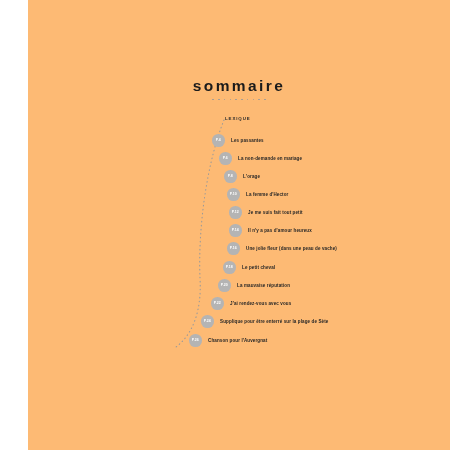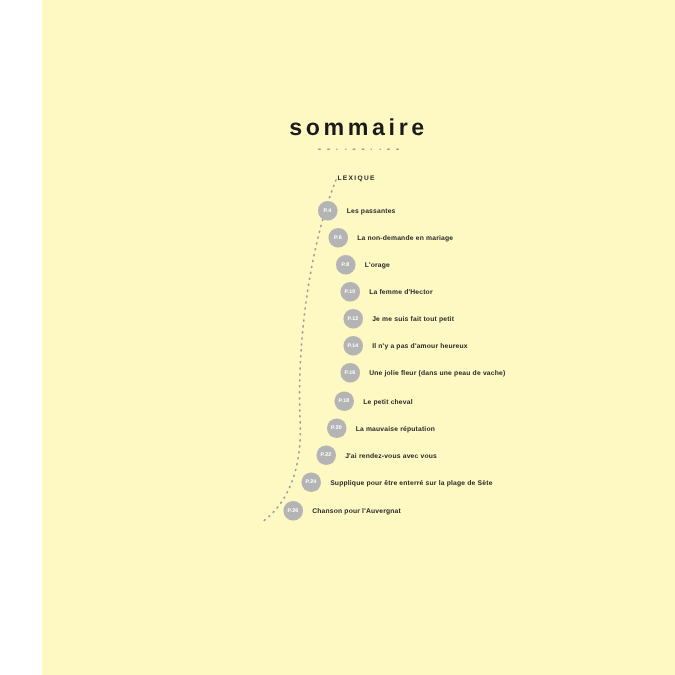--- a/index.html
+++ b/index.html
@@ -11,21 +11,21 @@
     width: 450px;
     height: 450px;
     font-family: "Liberation Sans", sans-serif;
     overflow: hidden;
     position: relative;
   }
 
   #page {
     position: absolute;
     inset: 0;
-    background: #fef9c3;
+    background: #fdba74;
     margin-left: 28px;
   }
 
   
   .title-block {
     position: absolute;
     left: 0;
     right: 0;
     top: 78px;
     text-align: center;

